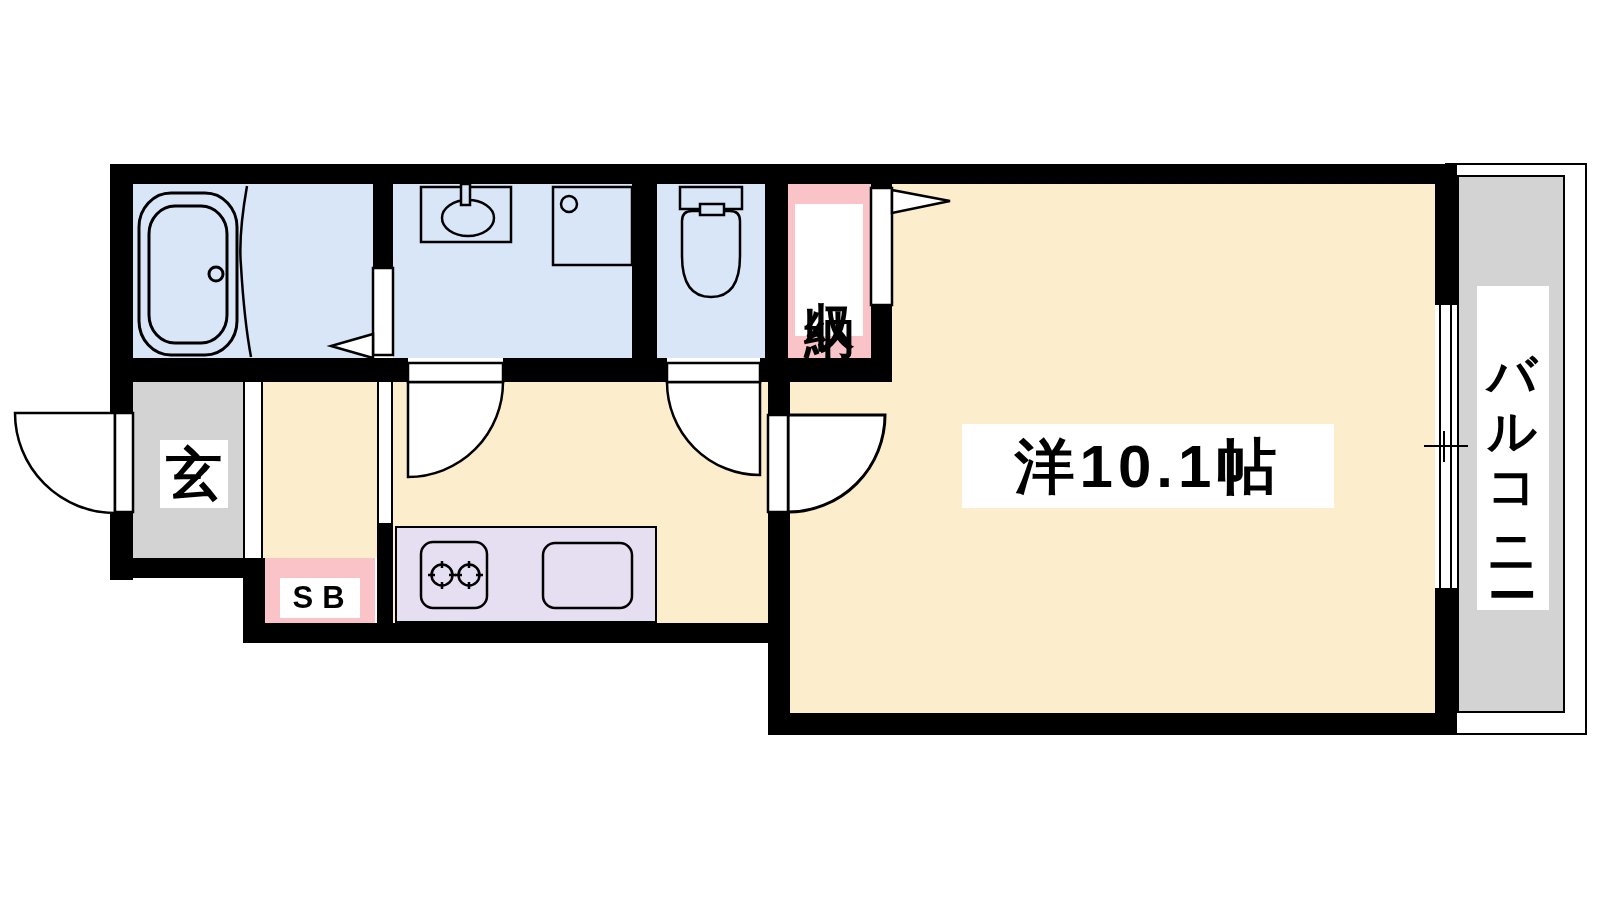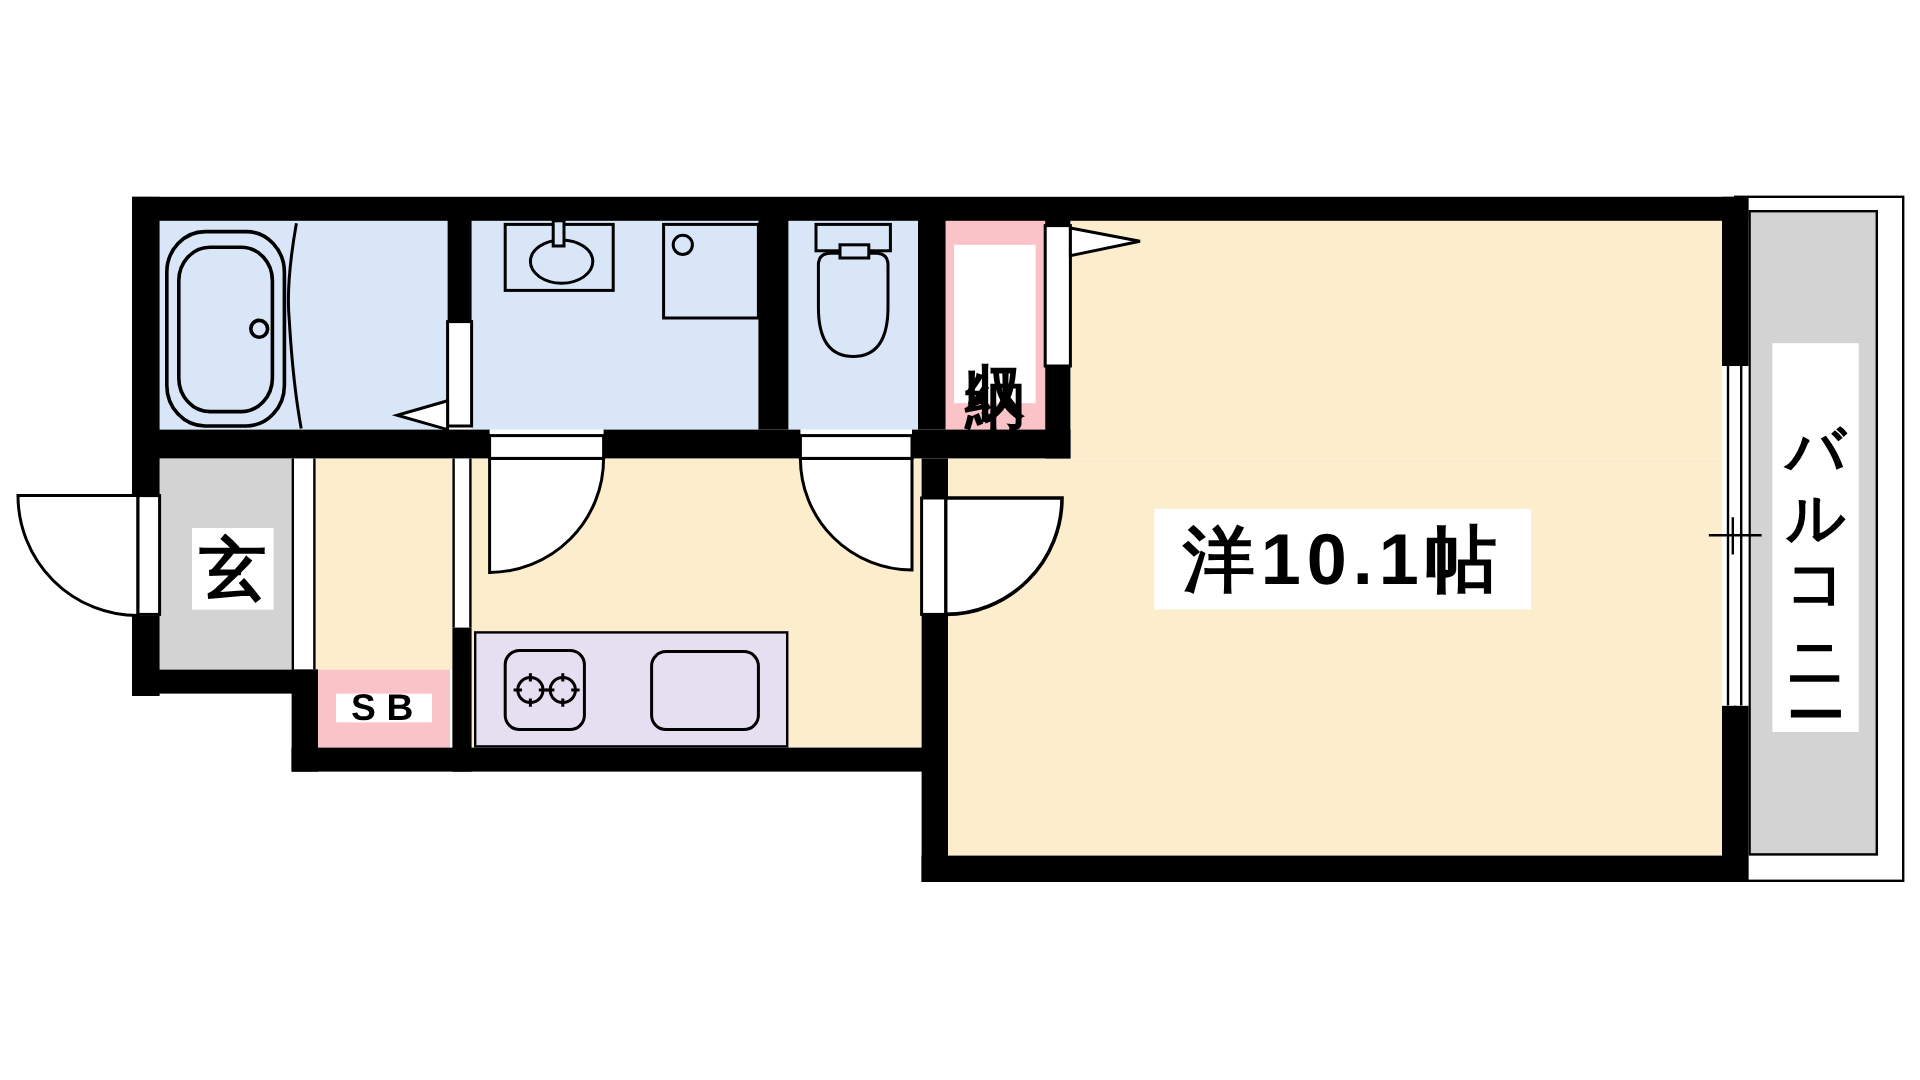--- a/index.html
+++ b/index.html
@@ -58,23 +58,23 @@
   .w-mainright-top{left:1435px;top:164px;width:22px;height:141px;}
   .w-mainright-bottom{left:1435px;top:588px;width:22px;height:147px;}
   .w-hallkitchen{left:377px;top:523px;width:16px;height:120px;}
   
   .l-genkan-a{left:243px;top:382px;width:2px;height:176px;}
   .l-genkan-b{left:261px;top:382px;width:2px;height:176px;}
   .l-hk-a{left:377px;top:382px;width:2px;height:141px;}
   .l-hk-b{left:391px;top:382px;width:2px;height:141px;}
   
   .lab-genkan{left:160px;top:440px;width:68px;height:68px;font-size:56px;}
-  .lab-sb{left:280px;top:578px;width:80px;height:24px;font-size:31px;letter-spacing:9px;padding-left:6px;box-sizing:border-box;}
+  .lab-sb{left:280px;top:578px;width:80px;height:40px;font-size:31px;letter-spacing:9px;padding-left:6px;box-sizing:border-box;}
   .lab-closet{left:795px;top:204px;width:68px;height:132px;font-size:50px;letter-spacing:8px;}
-  .lab-main{left:962px;top:424px;width:314px;height:84px;font-size:60px;letter-spacing:5px;}
+  .lab-main{left:962px;top:424px;width:372px;height:84px;font-size:60px;letter-spacing:5px;}
   .lab-balcony{left:1477px;top:286px;width:72px;height:324px;font-size:49px;letter-spacing:7px;}
 </style>
 </head>
 <body>
 
 <div class="canvas">
 
   <div class="room r-bath"></div>
   <div class="room r-wash"></div>
   <div class="room r-toilet"></div>

